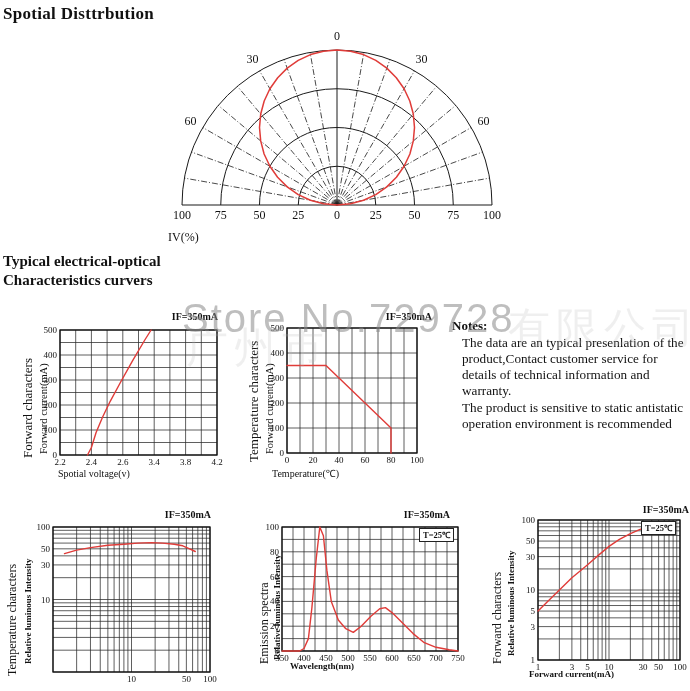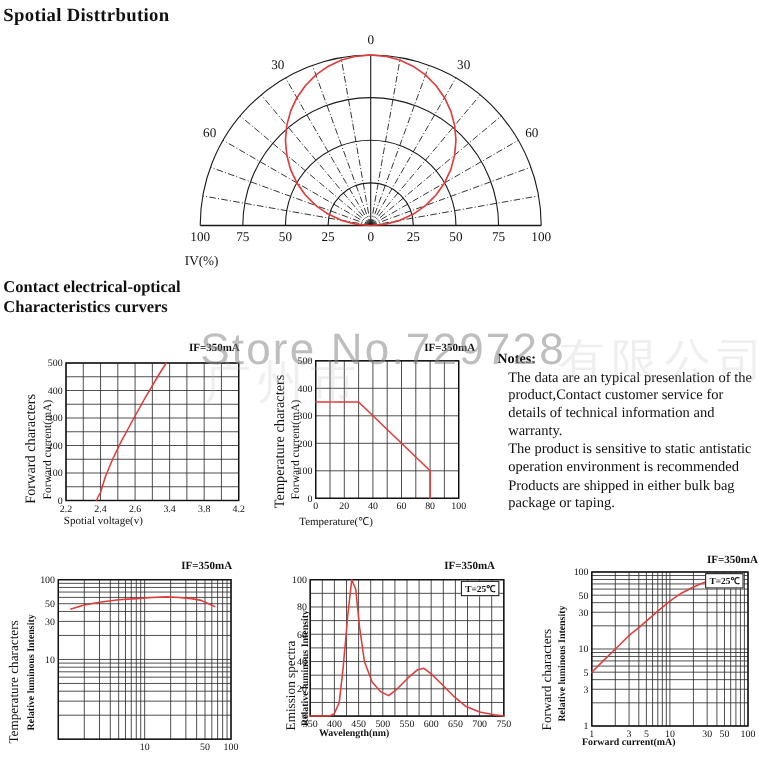--- a/index.html
+++ b/index.html
@@ -75,21 +75,21 @@
         <text x="169" y="187" text-anchor="middle">0</text>
         <text x="207.75" y="187" text-anchor="middle">25</text>
         <text x="246.5" y="187" text-anchor="middle">50</text>
         <text x="285.25" y="187" text-anchor="middle">75</text>
         <text x="324" y="187" text-anchor="middle">100</text>
       </g>
     </svg>
   <div class="abs x-label" style="left:168px;top:230px;width:340px;font-size:12px;">IV(%)</div>
 
   <div class="abs section-heading" style="left:3px;top:252px;">
-    <div>Contact electrical-optical</div>
+    <div>Typical electrical-optical</div>
     <div>Characteristics curvers</div>
   </div>
 
   <div class="abs chart-title" style="left:58px;top:311px;width:160px;">IF=350mA</div>
   <svg style="left:34px;top:322px;" width="192" height="152">
       <g fill="none" stroke="#2a2a2a" stroke-width="0.75">
         <line x1="26" y1="8" x2="26" y2="133"></line>
         <line x1="41.7" y1="8" x2="41.7" y2="133"></line>
         <line x1="57.4" y1="8" x2="57.4" y2="133"></line>
         <line x1="73.1" y1="8" x2="73.1" y2="133"></line>
@@ -172,21 +172,20 @@
       </g>
     </svg>
   <div class="abs x-label" style="left:272px;top:466px;width:160px;">Temperature(℃)</div>
   <div class="vlabel outer" style="left:246px;top:462px;">Temperature characters</div>
   <div class="vlabel inner" style="left:264px;top:454px;">Forward current(mA)</div>
 
   <div class="abs notes" style="left:452px;top:318px;">
     <div class="nh">Notes:</div>
     <p>The data are an typical presenlation of the product,Contact customer service for details of technical information and warranty.</p>
     <p>The product is sensitive to static antistatic operation environment is recommended</p>
-    <p>Products are shipped in either bulk bag package or taping.</p>
   </div>
 
   <div class="abs chart-title" style="left:51px;top:509px;width:160px;">IF=350mA</div>
   <svg style="left:29px;top:515px;" width="190" height="170">
       <g fill="none" stroke="#2a2a2a" stroke-width="0.75">
         <line x1="24" y1="12" x2="24" y2="157"></line>
         <line x1="47.63085465962253" y1="12" x2="47.63085465962253" y2="157"></line>
         <line x1="61.4540184954935" y1="12" x2="61.4540184954935" y2="157"></line>
         <line x1="71.26170931924506" y1="12" x2="71.26170931924506" y2="157"></line>
         <line x1="78.86914534037749" y1="12" x2="78.86914534037749" y2="157"></line>

